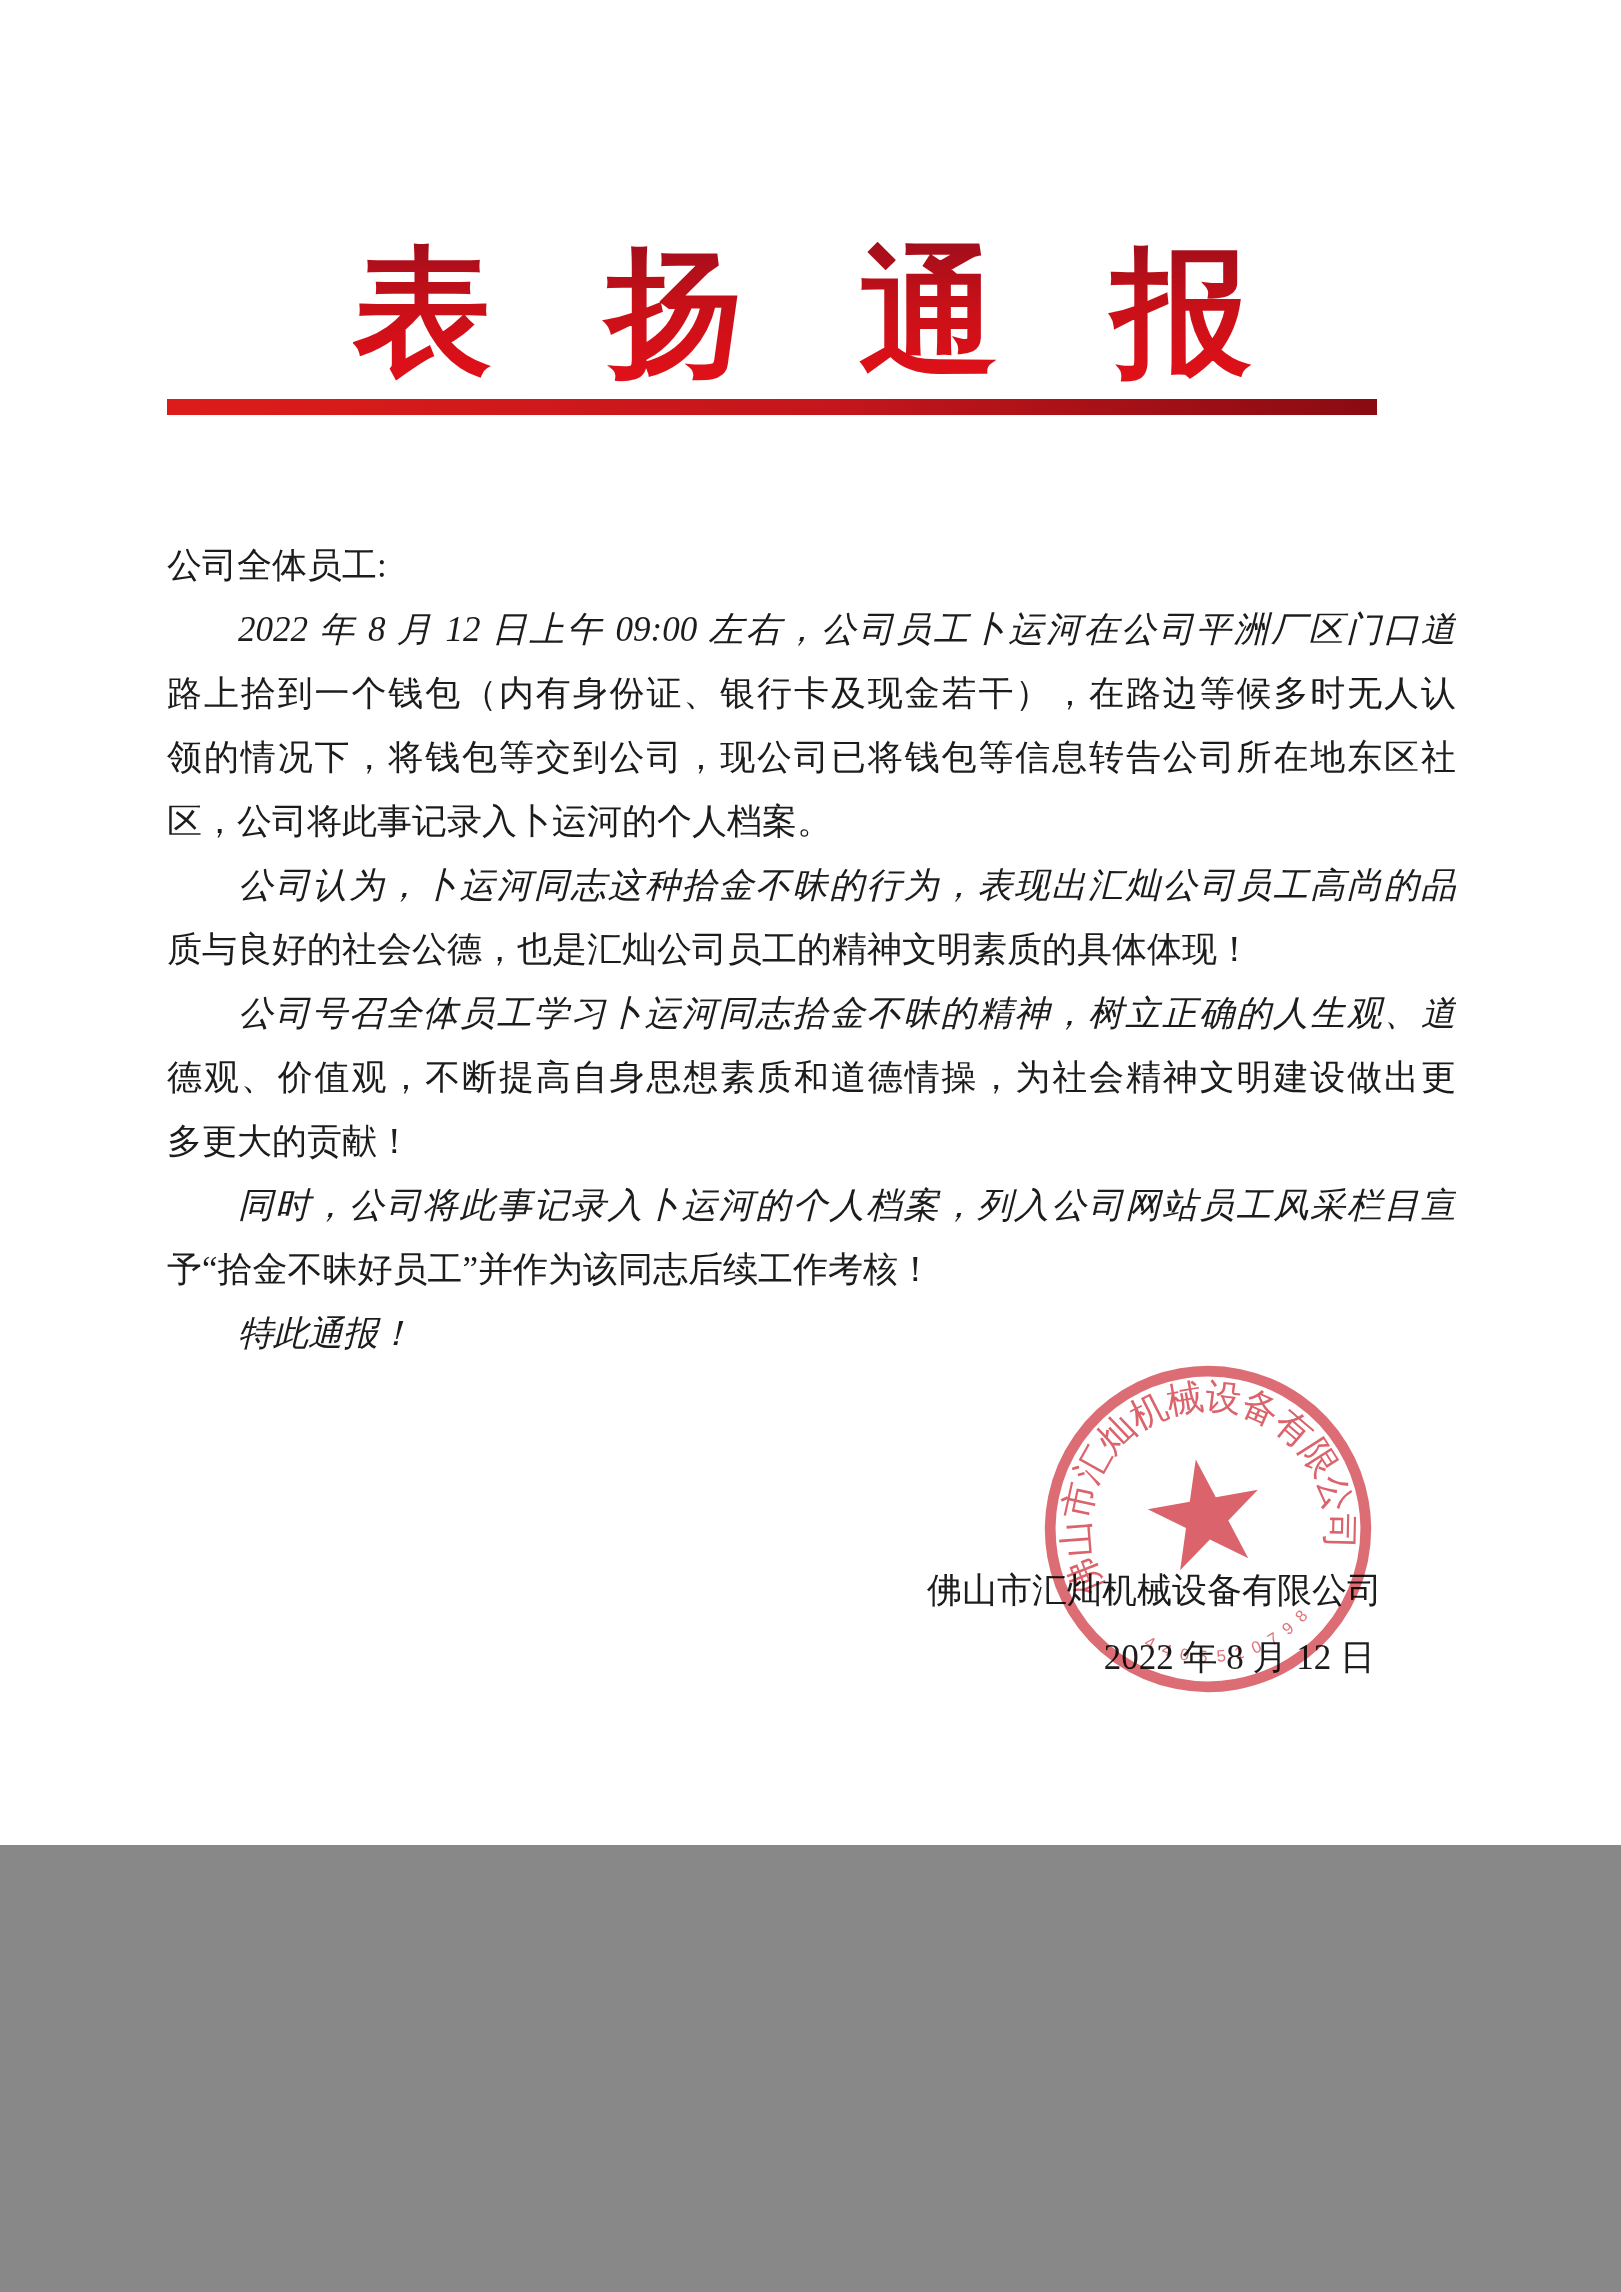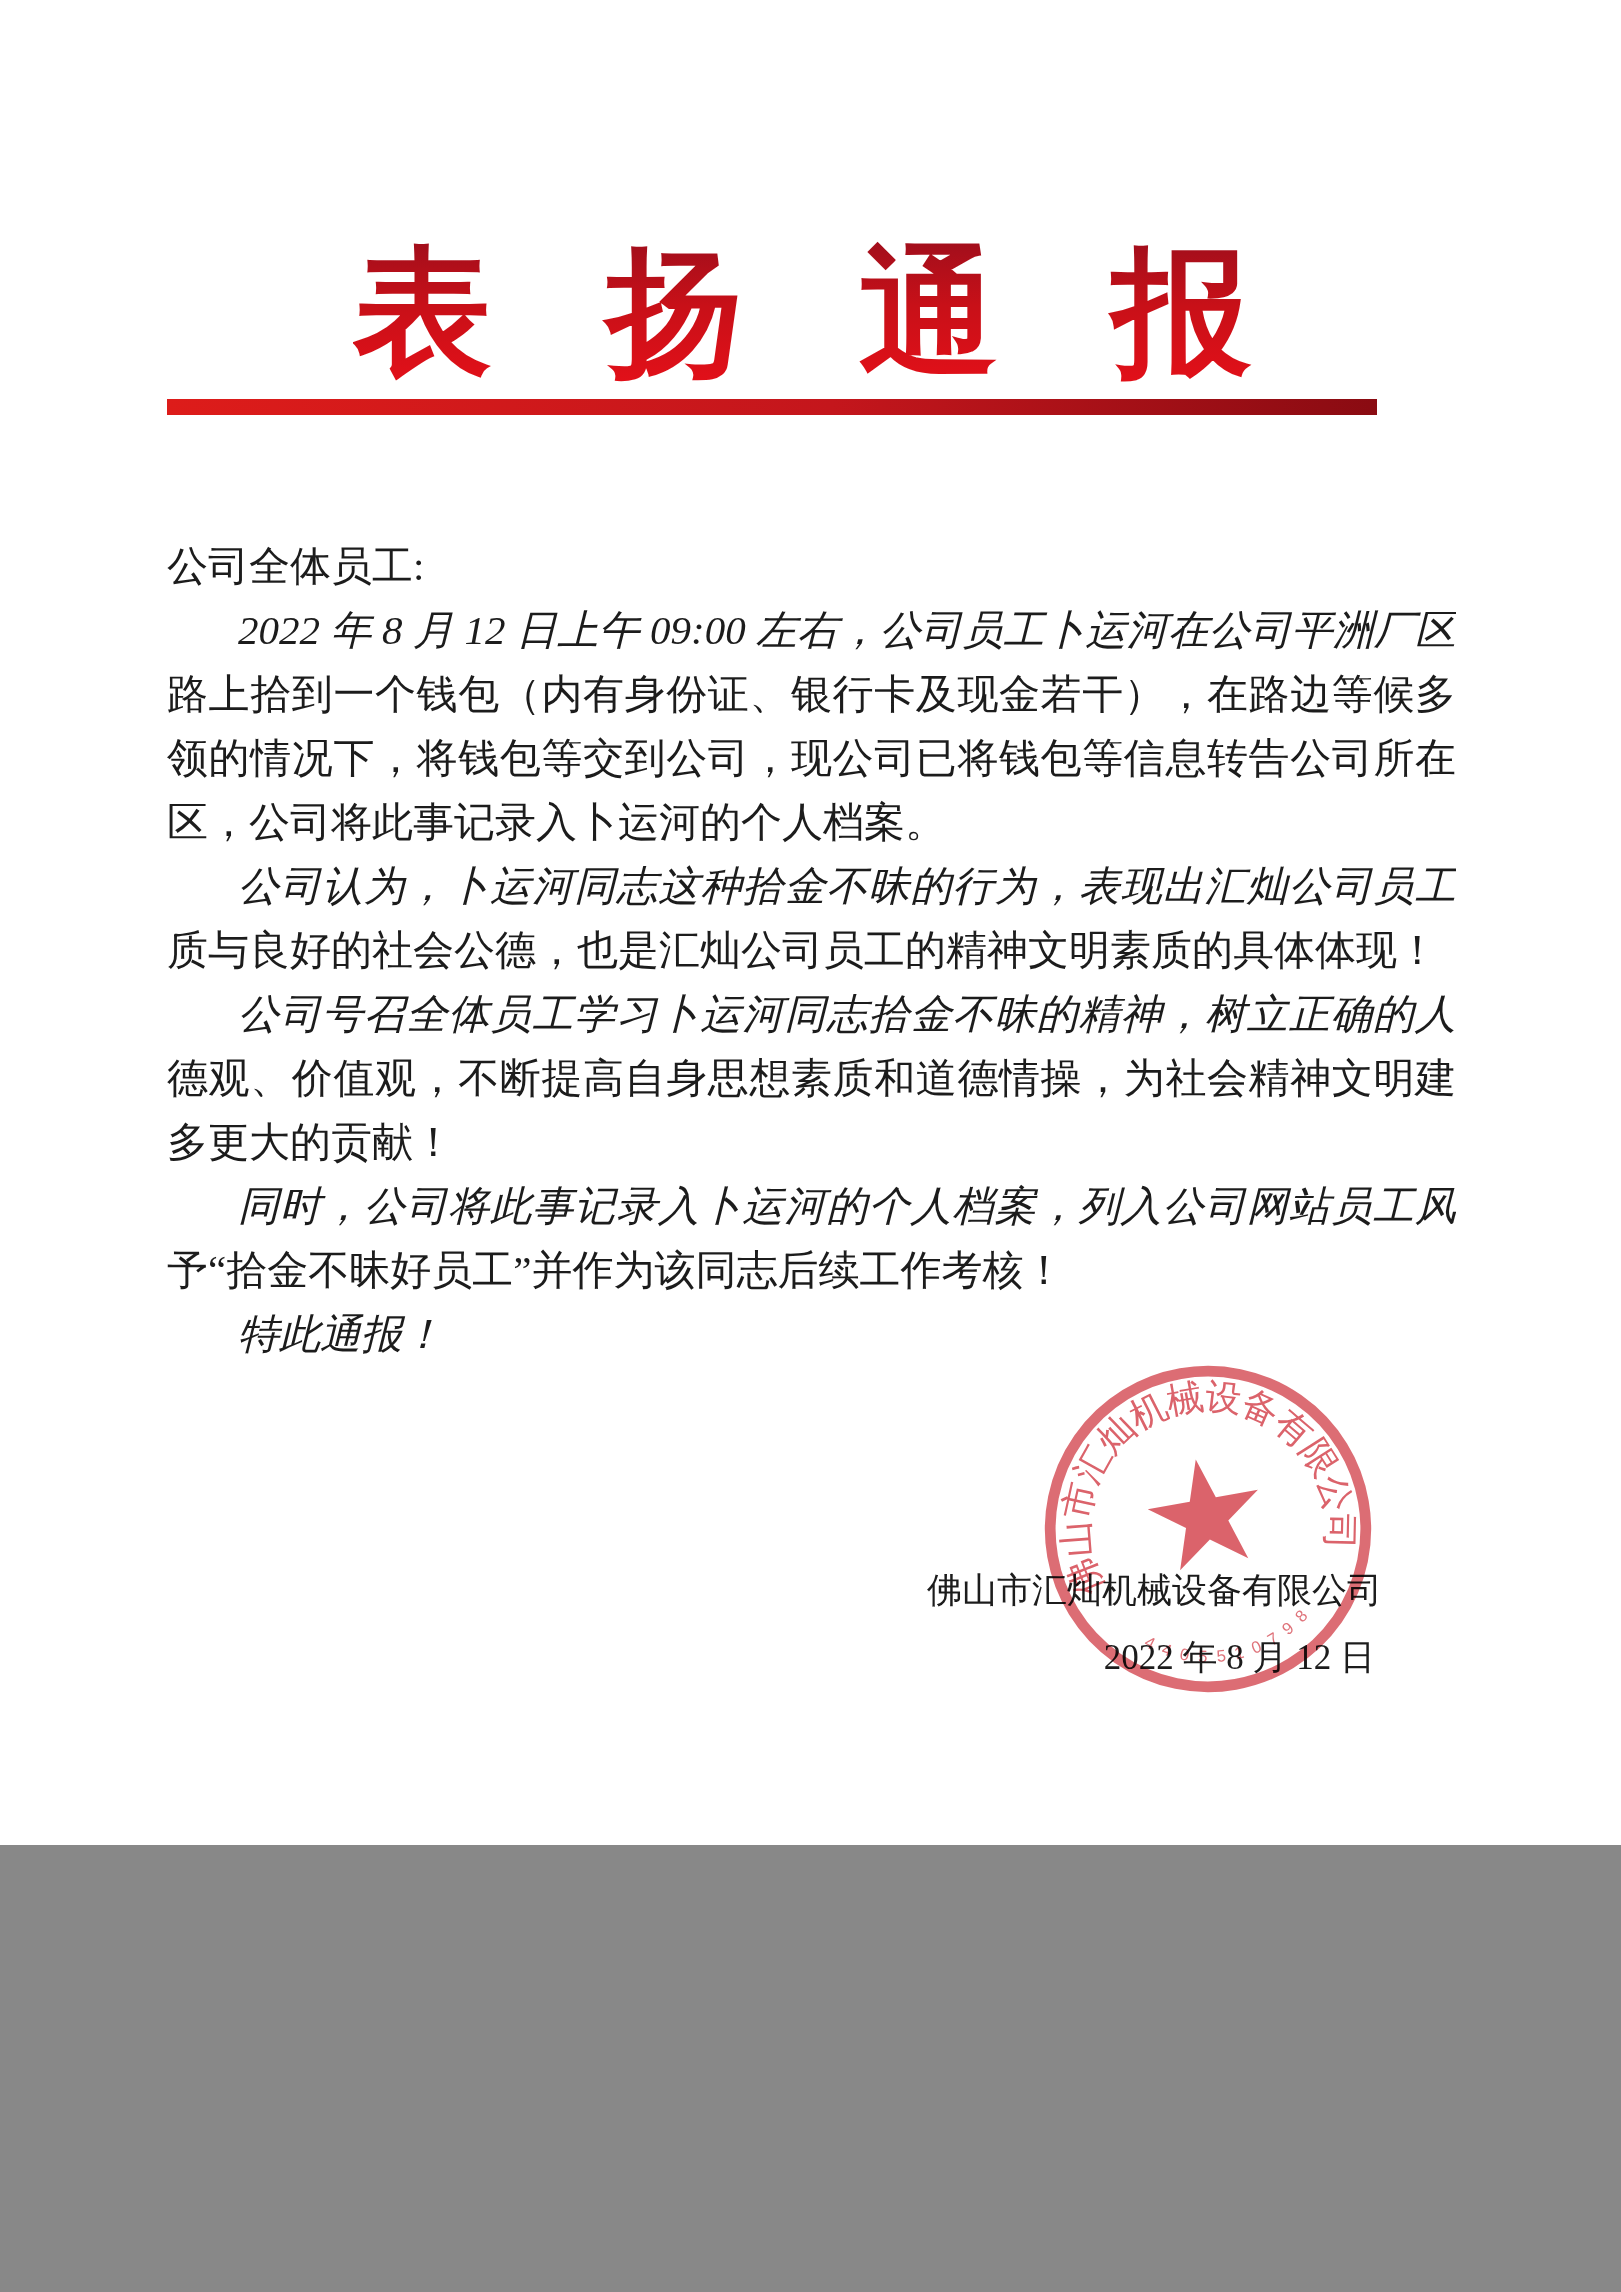--- a/index.html
+++ b/index.html
@@ -30,21 +30,21 @@
     position:absolute;
     left:167px;top:399px;
     width:1210px;height:15.7px;
     background:linear-gradient(90deg,#dd1c1a 0%,#c4161c 55%,#8a0b12 100%);
   }
   
   .body-block{
     position:absolute;
     left:167px;top:534px;
     width:1289px;
-    font-size:41px;
+    font-size:35px;
   }
   .ln{
     height:64px;
     line-height:64px;
     white-space:nowrap;
   }
   .full{
     text-align:justify;
     text-align-last:justify;
     white-space:normal;

